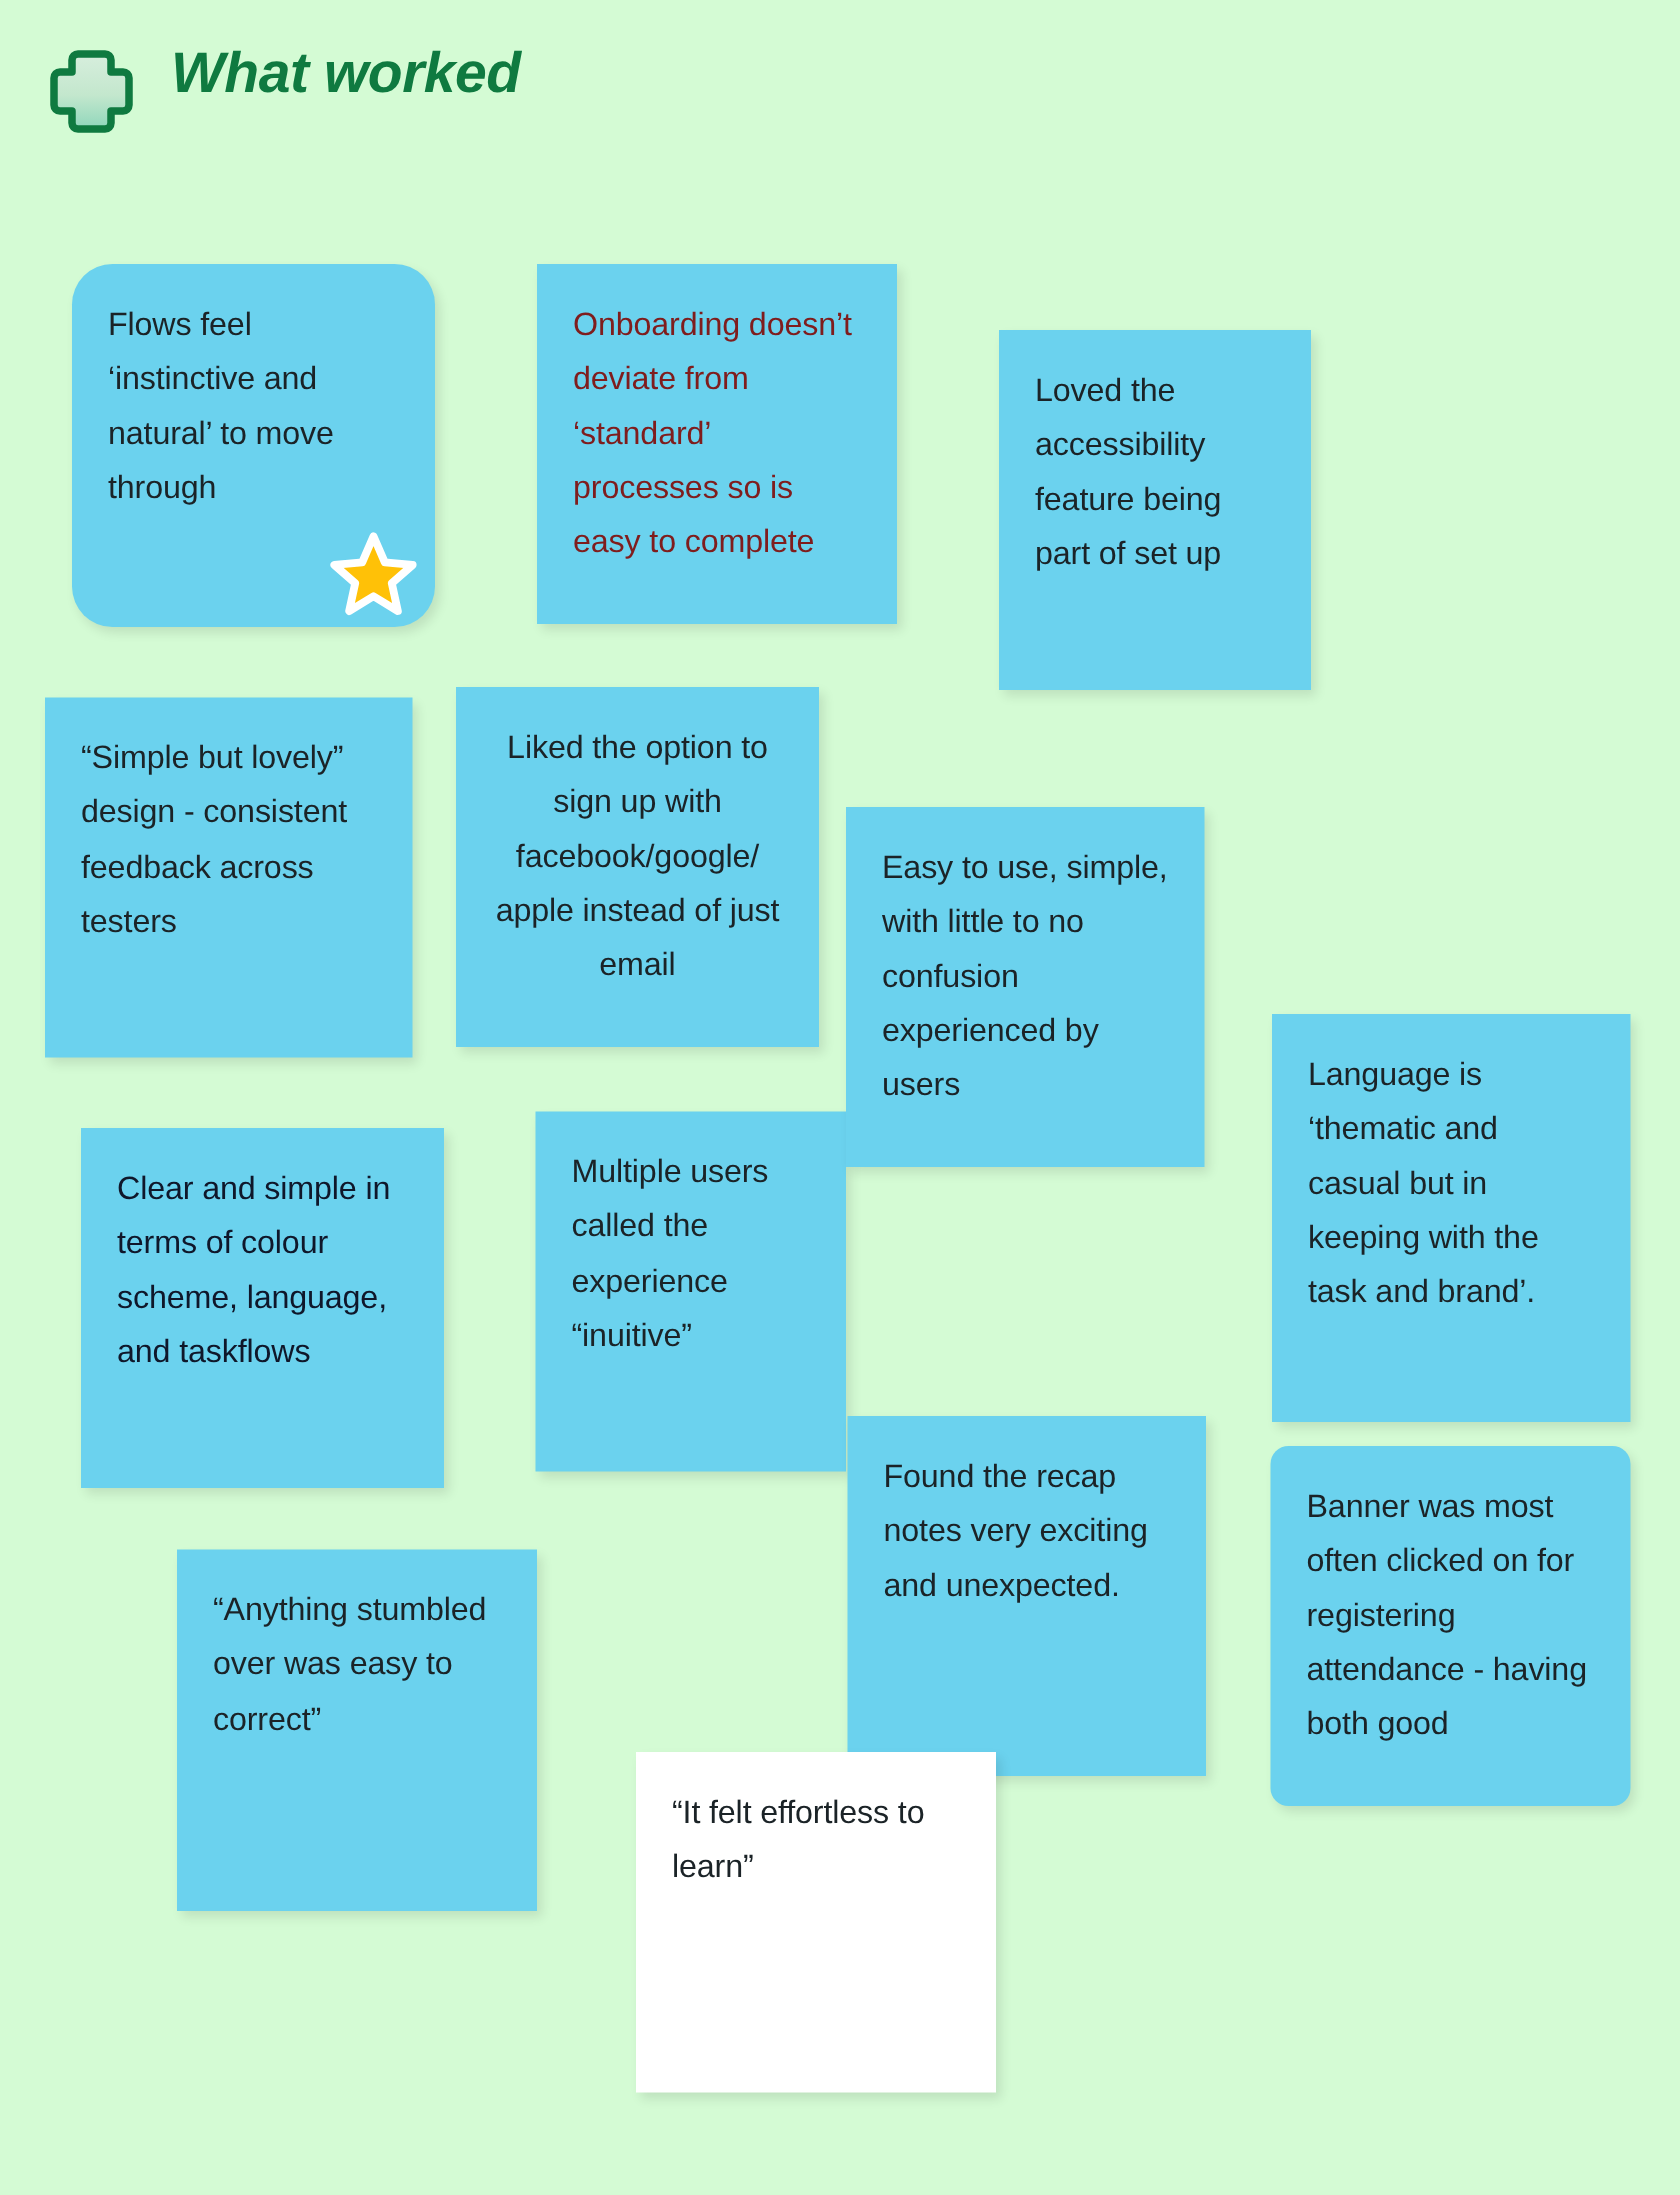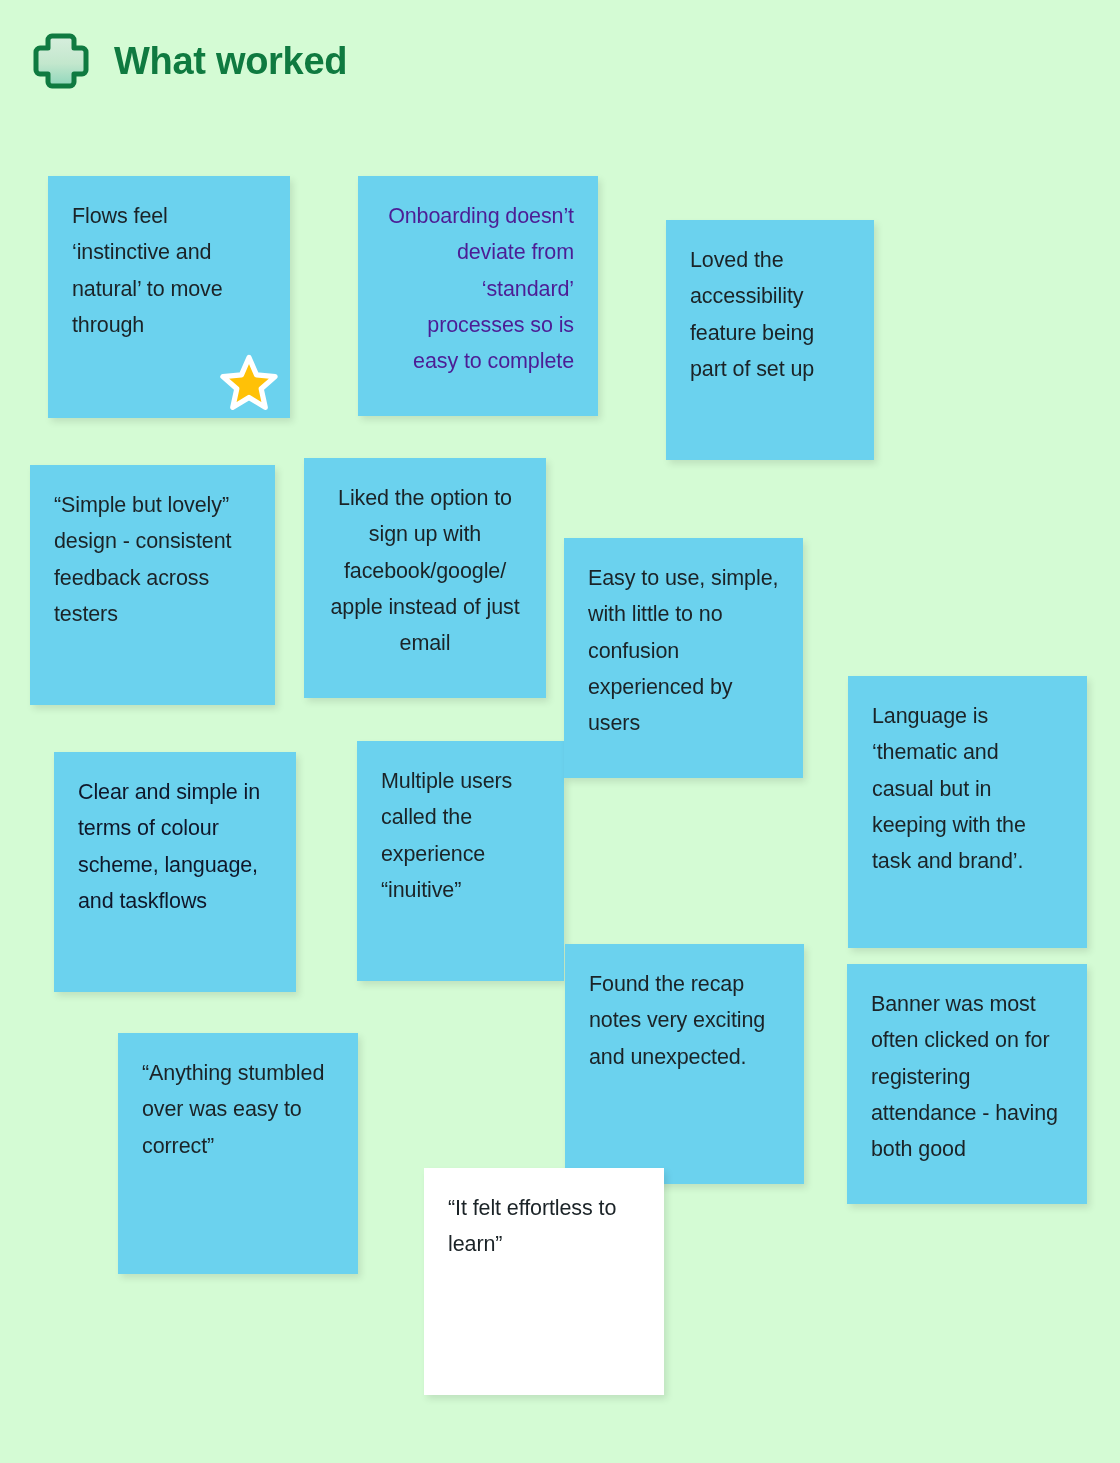--- a/index.html
+++ b/index.html
@@ -14,22 +14,23 @@
     overflow: hidden;
     position: relative;
   }
 
   
   #header {
     position: absolute;
     left: 30px;
     top: 30px;
     display: flex;
-    align-items: center;
+    align-items: flex-start;
     gap: 22px;
+    font-style: italic;
   }
   #plus-icon {
     width: 62px;
     height: 62px;
     flex: 0 0 auto;
     display: block;
   }
   #page-title {
     font-size: 38px;
     font-weight: bold;
@@ -84,27 +85,27 @@
           <stop offset="100%" stop-color="#8fd6bb"></stop>
         </linearGradient>
       </defs>
       <path d="M22 6 h18 a4 4 0 0 1 4 4 v8 h8 a4 4 0 0 1 4 4 v18 a4 4 0 0 1 -4 4 h-8 v8 a4 4 0 0 1 -4 4 h-18 a4 4 0 0 1 -4 -4 v-8 h-8 a4 4 0 0 1 -4 -4 v-18 a4 4 0 0 1 4 -4 h8 v-8 a4 4 0 0 1 4 -4 z" fill="url(#crossGrad)" stroke="#0f7a40" stroke-width="5" stroke-linejoin="round"></path>
     </svg>
   </span>
   <span id="page-title">What worked</span>
 </div>
 
 <div id="board">
-    <div class="note" style="left: 48px; top: 176px; width: 242px; height: 242px; z-index: 3; background: rgb(107, 210, 238); color: rgb(27, 35, 39);">
+    <div class="note" style="left: 48px; top: 176px; width: 242px; height: 242px; z-index: 3; background: rgb(107, 210, 238); color: rgb(27, 35, 39); border-radius: 27px;">
       <span class="note-text">Flows feel ‘instinctive and natural’ to move through</span>
       <span class="star-sticker" style="left: 172px; top: 178px;"><svg viewBox="0 0 100 100" xmlns="http://www.w3.org/2000/svg">
           <path d="M50 6 L63 36 L95 39 L71 60 L78 92 L50 75 L22 92 L29 60 L5 39 L37 36 Z" fill="#ffc107" stroke="#ffffff" stroke-width="9" stroke-linejoin="round"></path>
         </svg></span>
     </div>
-    <div class="note" style="left: 358px; top: 176px; width: 240px; height: 240px; z-index: 3; background: rgb(107, 210, 238); color: #4c1d95; text-align: right;">
+    <div class="note" style="left: 358px; top: 176px; width: 240px; height: 240px; z-index: 3; background: rgb(107, 210, 238); color: #7f1d1d;">
       <span class="note-text">Onboarding doesn’t deviate from ‘standard’ processes so is easy to complete</span>
     </div>
     <div class="note" style="left: 666px; top: 220px; width: 208px; height: 240px; z-index: 2; background: rgb(107, 210, 238); color: rgb(27, 35, 39);">
       <span class="note-text">Loved the accessibility feature being part of set up</span>
     </div>
     <div class="note" style="left: 30px; top: 465px; width: 245px; height: 240px; z-index: 3; background: rgb(107, 210, 238); color: rgb(27, 35, 39);">
       <span class="note-text">“Simple but lovely” design - consistent feedback across testers</span>
     </div>
     <div class="note" style="left: 304px; top: 458px; width: 242px; height: 240px; z-index: 3; background: rgb(107, 210, 238); color: rgb(27, 35, 39); text-align: center;">
       <span class="note-text">Liked the option to sign up with facebook/google/ apple instead of just email</span>
@@ -117,21 +118,21 @@
     </div>
     <div class="note" style="left: 54px; top: 752px; width: 242px; height: 240px; z-index: 3; background: rgb(107, 210, 238); color: #0f172a;">
       <span class="note-text">Clear and simple in terms of colour scheme, language, and taskflows</span>
     </div>
     <div class="note" style="left: 357px; top: 741px; width: 207px; height: 240px; z-index: 2; background: rgb(107, 210, 238); color: rgb(27, 35, 39);">
       <span class="note-text">Multiple users called the experience “inuitive”</span>
     </div>
     <div class="note" style="left: 565px; top: 944px; width: 239px; height: 240px; z-index: 4; background: rgb(107, 210, 238); color: rgb(27, 35, 39);">
       <span class="note-text">Found the recap notes very exciting and unexpected.</span>
     </div>
-    <div class="note" style="left: 847px; top: 964px; width: 240px; height: 240px; z-index: 3; background: rgb(107, 210, 238); color: rgb(27, 35, 39);">
+    <div class="note" style="left: 847px; top: 964px; width: 240px; height: 240px; z-index: 3; background: rgb(107, 210, 238); color: rgb(27, 35, 39); border-radius: 12px;">
       <span class="note-text">Banner was most often clicked on for registering attendance - having both good</span>
     </div>
     <div class="note" style="left: 118px; top: 1033px; width: 240px; height: 241px; z-index: 3; background: rgb(107, 210, 238); color: rgb(27, 35, 39);">
       <span class="note-text">“Anything stumbled over was easy to correct”</span>
     </div>
     <div class="note" style="left: 424px; top: 1168px; width: 240px; height: 227px; z-index: 5; background: #ffffff; color: rgb(27, 35, 39);">
       <span class="note-text">“It felt effortless to learn”</span>
     </div>
   </div>
 

